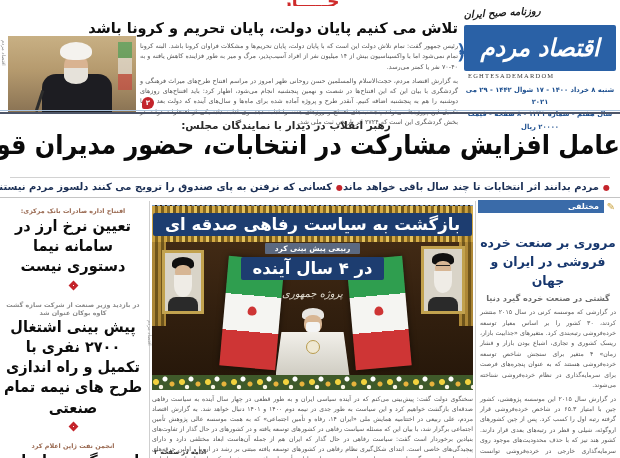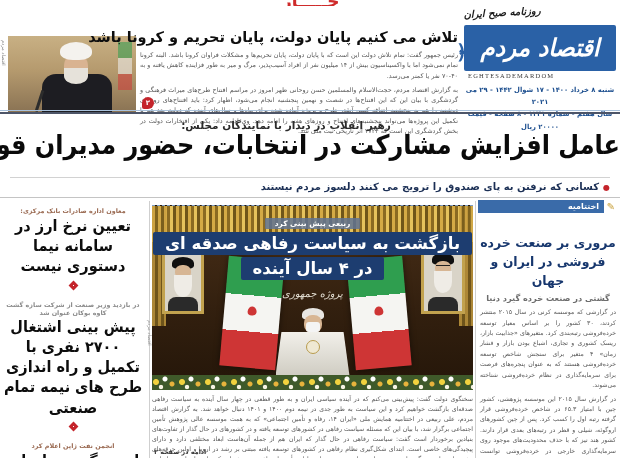--- a/index.html
+++ b/index.html
@@ -24,21 +24,21 @@
   .rp-flag { position:absolute; right:4px; top:6px; width:14px; height:48px; background:linear-gradient(180deg,#2f9e4f 0 33%,#f2f2f2 33% 66%,#cf3a38 66%); opacity:.55; filter:blur(.4px); }
   .rp-body { position:absolute; left:34px; bottom:-4px; width:70px; height:42px; background:#1d1d22; border-radius:14px 14px 0 0; }
   .rp-face { position:absolute; left:56px; top:18px; width:24px; height:26px; background:#d9b391; border-radius:45%; }
   .rp-beard { position:absolute; left:56px; top:32px; width:24px; height:16px; background:#e6e2da; border-radius:0 0 50% 50%; }
   .rp-turban { position:absolute; left:52px; top:6px; width:32px; height:18px; background:#f4f2ee; border-radius:50% 50% 40% 40%; }
   .rp-mic { position:absolute; left:30px; bottom:0; width:3px; height:22px; background:#2c2c2c; transform:rotate(18deg); }
   .photo-credit-left { position:absolute; left:1px; top:40px; writing-mode:vertical-rl; font-size:5px; color:#8a8a8a; letter-spacing:.5px; }
 
   .top-story { position:absolute; left:140px; top:15px; width:318px; }
   .ts-kicker { text-align:right; color:#b23a2e; font-size:8px; font-weight:bold; }
-  .ts-headline { text-align:right; color:#0e0e0e; font-size:14.5px; font-weight:bold; margin-top:14px; white-space:nowrap; }
+  .ts-headline { text-align:right; color:#0e0e0e; font-size:14.5px; font-weight:bold; margin-top:5px; white-space:nowrap; }
   .ts-body { margin-top:5px; font-size:6.4px; color:#555; line-height:1.6; text-align:justify; }
   .ts-body p + p { margin-top:4px; }
   .ts-marker { position:absolute; left:2px; top:82px; width:12px; height:12px; background:#c4242b; border-radius:50% 50% 50% 2px; color:#fff; font-size:7px; font-weight:bold; display:flex; align-items:center; justify-content:center; }
 
   
   .rule-light { position:absolute; left:0; width:620px; height:1px; background:#a9c2dc; }
   .rule-dark { position:absolute; left:0; width:620px; height:2px; background:#4d5568; }
 
   
   .lead-kicker { position:absolute; top:119px; left:0; width:572px; text-align:center; font-size:10.5px; font-weight:bold; color:#2b2b2b; }
@@ -136,27 +136,28 @@
     <div class="ts-marker">۲</div>
   </div>
 
   <div class="rule-light" style="top:110px"></div>
   <div class="rule-dark" style="top:112px"></div>
 
   <div class="lead-kicker">رهبر انقلاب در دیدار با نمایندگان مجلس:</div>
   <div class="lead-headline">عامل افزایش مشارکت در انتخابات، حضور مدیران قوی و توانمند است</div>
   <div class="lead-rule"></div>
   <div class="lead-bullets">
+    <span class="bullet-item"><span class="bullet-dot">●</span><span>مردم بدانند اثر انتخابات تا چند سال باقی خواهد ماند</span></span>
     <span class="bullet-item"><span class="bullet-dot">●</span><span>کسانی که نرفتن به پای صندوق را ترویج می کنند دلسوز مردم نیستند</span></span>
 
   </div>
   <div class="lead-rule2"></div>
 
   <div class="left-col">
-    <div class="lc-kicker">معاون اداره صادرات بانک مرکزی:</div>
+    <div class="lc-kicker">افتتاح اداره صادرات بانک مرکزی:</div>
     <div class="lc-title">تعیین نرخ ارز در سامانه نیما دستوری نیست</div>
     <div class="diamond lc-sep"></div>
     <div class="lc-kicker gray">در بازدید وزیر صنعت از شرکت سازه گشت کاوه بوکان عنوان شد</div>
     <div class="lc-title">پیش بینی اشتغال ۲۷۰۰ نفری با تکمیل و راه اندازی طرح های نیمه تمام صنعتی</div>
     <div class="diamond lc-sep"></div>
     <div class="lc-kicker">انجمن نفت ژاپن اعلام کرد</div>
     <div class="lc-title">از سرگیری واردات نفت ژاپن از ایـران سه ماه بعد از رفع تحریم ها</div>
     
   </div>
   <div class="col-divider" style="left:149px"></div>
@@ -193,36 +194,36 @@
     <div class="speaker-hair"></div>
     <div class="speaker-face"></div>
     <div class="speaker-mask"></div>
     <div class="speaker-suit"></div>
     <div class="podium">
         <div class="seal"></div>
       </div>
     <div class="flowers"></div>
 
     <div class="band-wrap">
+      <div><span class="band-main">بازگشت به سیاست رفاهی صدقه ای</span></div>
       <div><span class="band-kicker">ربیعی پیش بینی کرد</span></div>
-      <div><span class="band-main">بازگشت به سیاست رفاهی صدقه ای</span></div>
       <div><span class="band-main">در ۴ سال آینده</span></div>
     </div>
   </div>
 
   <div class="photo-body">
     <p>سخنگوی دولت گفت: پیش‌بینی می‌کنم که در آینده سیاسی ایران و به طور قطعی در چهار سال آینده به سیاست رفاهی صدقه‌ای بازگشت خواهیم کرد و این سیاست به طور جدی در نیمه دوم ۱۴۰۰ و ۱۴۰۱ دنبال خواهد شد. به گزارش اقتصاد مردم، علی ربیعی در اختتامیه همایش ملی «ایران ۱۴، رفاه و تأمین اجتماعی» که به همت موسسه عالی پژوهش تأمین اجتماعی برگزار شد، با بیان این که مسئله سیاست رفاهی در کشورهای توسعه یافته و در کشورهای در حال گذار از تفاوت‌های بنیادین برخوردار است گفت: سیاست رفاهی در حال گذار که ایران هم از جمله آن‌هاست ابعاد مختلفی دارد و دارای پیچیدگی‌های خاصی است. ابتدای شکل‌گیری نظام رفاهی در کشورهای توسعه یافته مبتنی بر رشد در اروپا و اولین جرقه‌های رشد نظریه‌های بیمه‌گری است. در همان دوران به نحوی نظریه اولیه تأمین اجتماعی نه به عنوان یک نظریه انسانی بر اساس نظریه ایجاد ثبات شکل می‌گیرد و نظریه رفاه بخشی از نظریه ثبات در نظام سرمایه‌داری است.</p>
 
   </div>
   <div class="continue-note">ادامه در صفحه ۲</div>
 
   <div class="sidebar">
     <div class="note-bar">
       <span class="note-icon">✎</span>
-      <span class="note-label-bar">اختتامیه</span>
+      <span class="note-label-bar">مختلفی</span>
     </div>
     <div class="sb-title">مروری بر صنعت خرده فروشی در ایران و جهان</div>
     <div class="sb-subtitle">گشتی در صنعت خرده گیرد دنیا</div>
     <div class="sb-body">
       <p>در گزارشی که موسسه کرنی در سال ۲۰۱۵ منتشر کردند، ۳۰ کشور را بر اساس معیار توسعه خرده‌فروشی رتبه‌بندی کرد. متغیرهای «جذابیت بازار، ریسک کشوری و تجاری، اشباع بودن بازار و فشار زمان» ۴ متغیر برای سنجش شاخص توسعه خرده‌فروشی هستند که به عنوان پنجره‌های فرصت برای سرمایه‌گذاری در نظام خرده‌فروشی شناخته می‌شوند.</p>
       <p>در گزارش سال ۲۰۱۵ این موسسه پژوهشی، کشور چین با امتیاز ۶۵.۳ در شاخص خرده‌فروشی قرار گرفته رتبه اول را کسب کرد. پس از چین کشورهای اروگوئه، شیلی و قطر در رتبه‌های بعدی قرار دارند. کشور هند نیز که با حذف محدودیت‌های موجود روی سرمایه‌گذاری خارجی در خرده‌فروشی توانست شاخص توسعه خرده‌فروشی خود را از سال ۲۰۰۶ تاکنون ارتقا دهد.</p>
 
     </div>
   </div>
 

